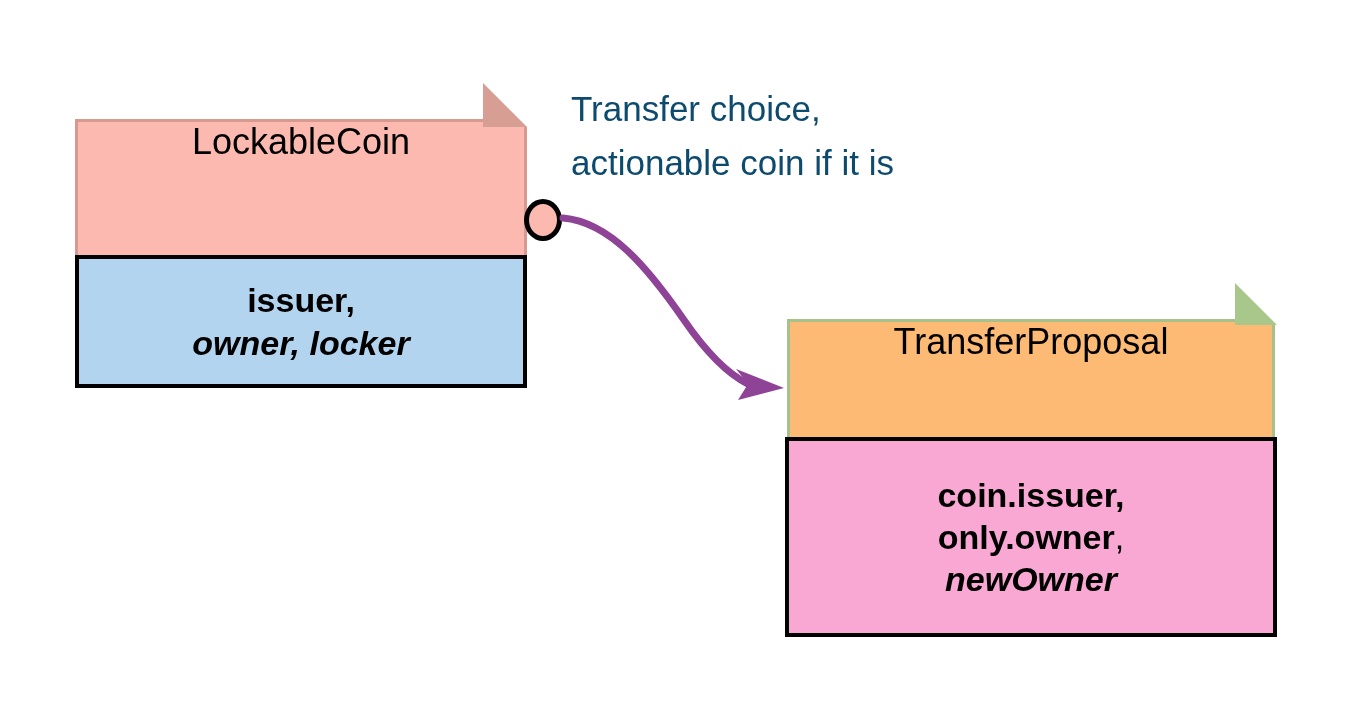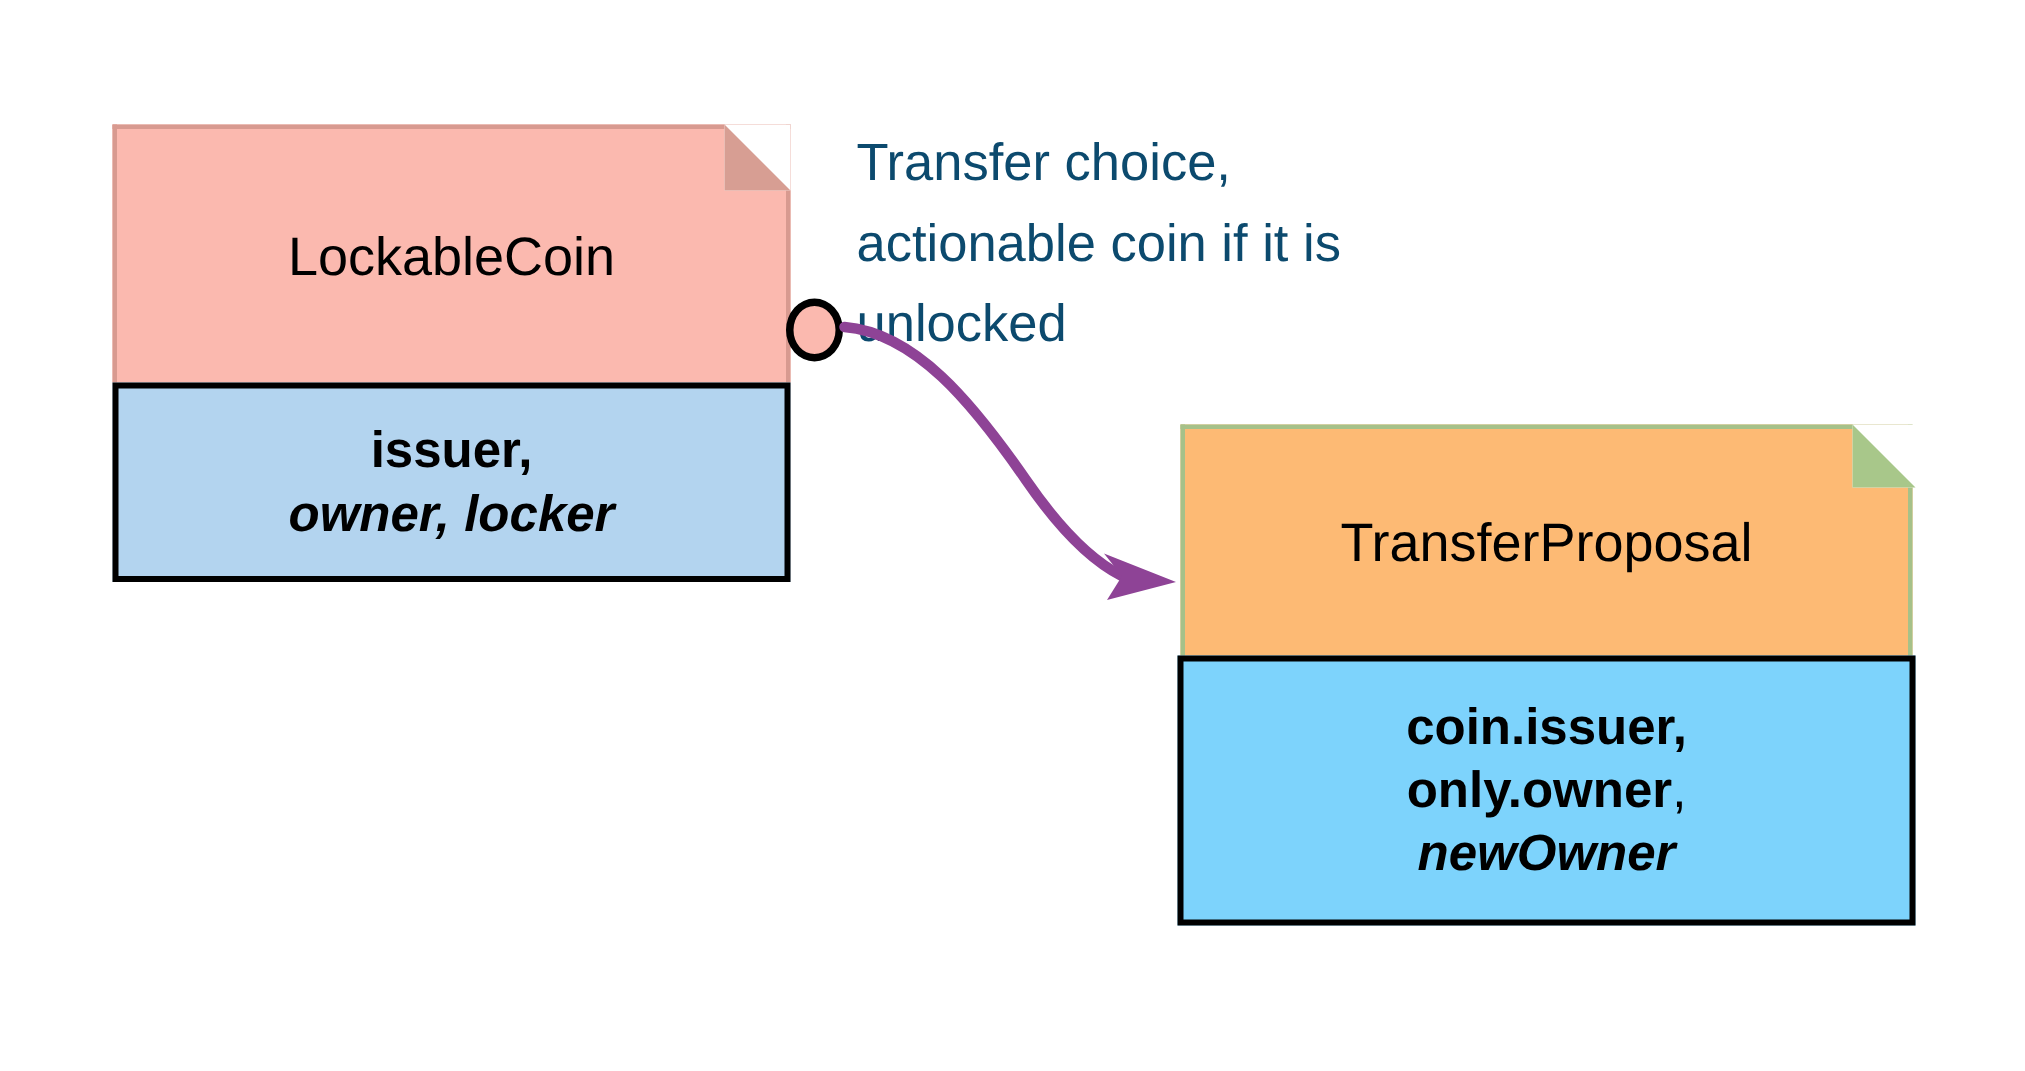--- a/index.html
+++ b/index.html
@@ -17,22 +17,23 @@
   }
 
   
   .node {
     position: absolute;
   }
   .node-header {
     position: absolute;
     box-sizing: border-box;
     display: flex;
-    align-items: center;
+    align-items: flex-start;
     justify-content: center;
+    margin-top: 36px;
   }
   .node-header-label {
     font-size: 36px;
     color: #000000;
     line-height: 1.1;
     white-space: nowrap;
   }
   .node-body {
     position: absolute;
     box-sizing: border-box;
@@ -98,22 +99,22 @@
   #transferproposal-fold {
     left: 1235px;
     top: 283px;
     border-left: 42px solid #a8c78a;
     border-top: 42px solid #ffffff;
   }
   #transferproposal-body {
     left: 785px;
     top: 437px;
     width: 492px;
-    height: 180px;
-    background: #7dd3fc;
+    height: 200px;
+    background: #f9a8d4;
   }
 
   
   #choice-port {
     position: absolute;
     left: 524px;
     top: 199px;
     width: 38px;
     height: 42px;
     box-sizing: border-box;
@@ -158,21 +159,20 @@
       <div class="attr-line bold">issuer,</div>
       <div class="attr-line italic">owner, locker</div>
     </div>
   </div>
 
   <div id="choice-port"></div>
 
   <div id="transfer-annotation">
     <div>Transfer choice,</div>
     <div>actionable coin if it is</div>
-    <div>unlocked</div>
   </div>
 
   <svg id="arrow-layer" viewBox="0 0 1350 714" xmlns="http://www.w3.org/2000/svg">
     <path d="M 563 218
              C 610 222, 648 268, 684 320
              C 706 352, 728 374, 748 384" fill="none" stroke="#8e4396" stroke-width="7" stroke-linecap="round"></path>
     <polygon points="784,388 736,369 748,384 738,400" fill="#8e4396"></polygon>
   </svg>
 
   <div class="node">

